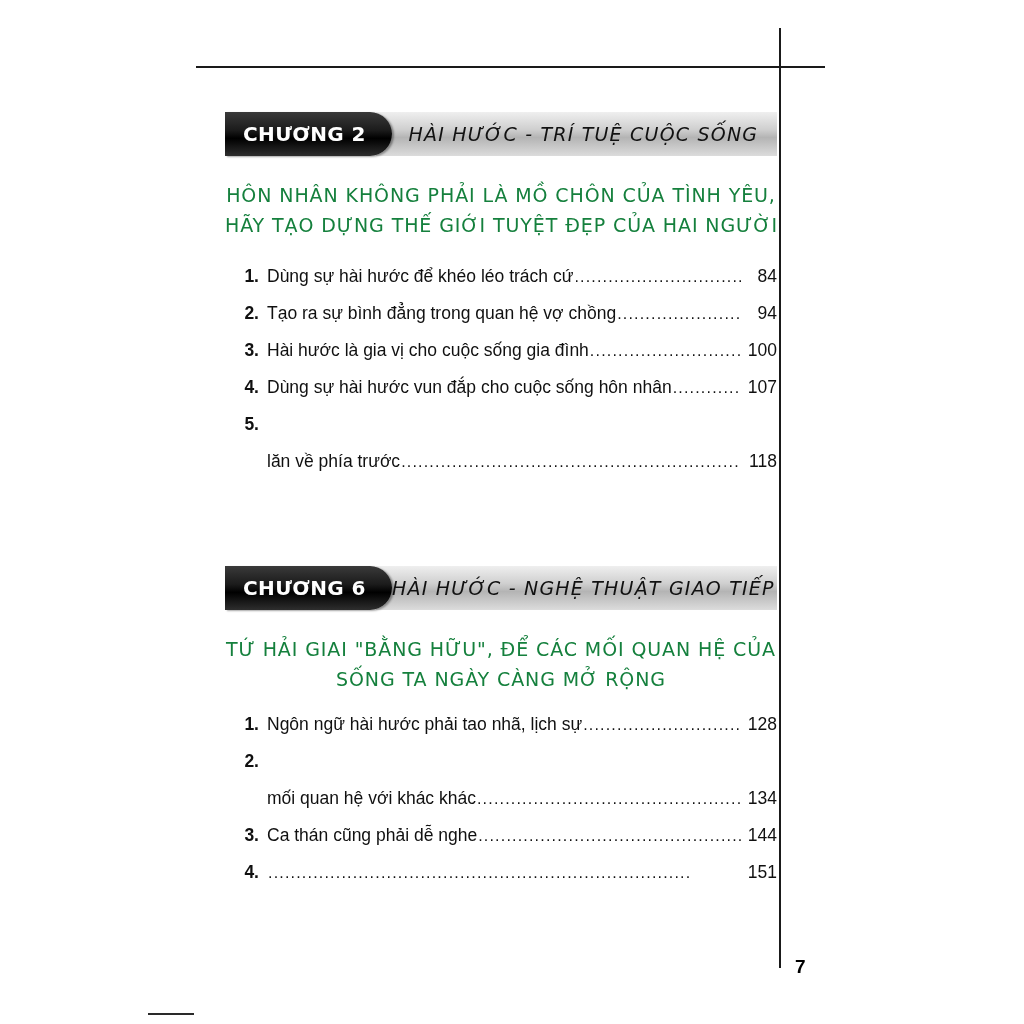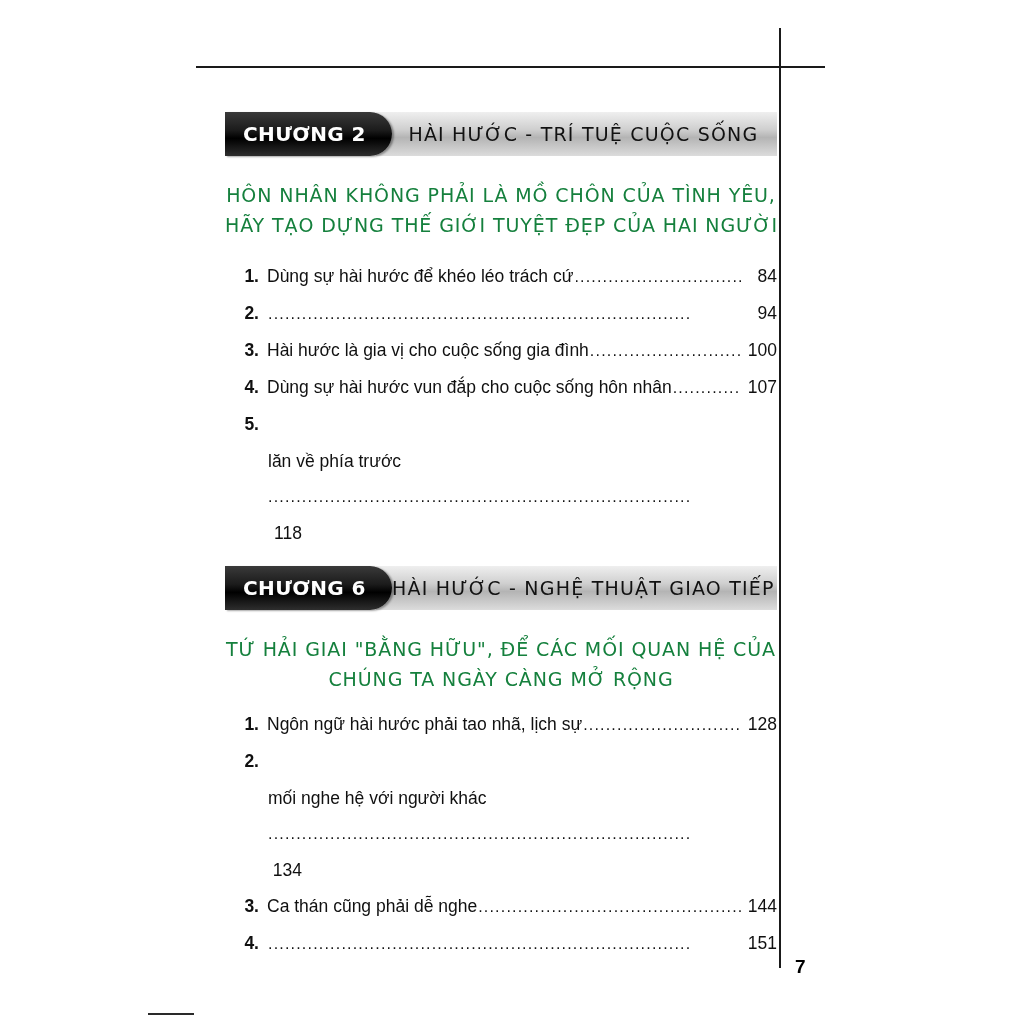--- a/index.html
+++ b/index.html
@@ -92,20 +92,21 @@
     flex: 1;
     margin-left: -16px;
     background: linear-gradient(180deg,#efefef 0%, #cfcfcf 40%, #b4b4b4 58%, #dcdcdc 100%);
     display: flex;
     align-items: center;
     justify-content: center;
     color: #111111;
     font-size: 19px;
     letter-spacing: 1.2px;
     font-family: "DejaVu Sans", sans-serif;
+    font-style: italic;
   }
   .chapter-title-bar span {
     transform: scaleY(1.05);
     display: inline-block;
     padding-left: 14px;
   }
 
   
   .section-heading {
     position: absolute;
@@ -156,21 +157,20 @@
     margin: 0 2px 0 1px;
     font-size: 16px;
   }
   .toc-page {
     flex: none;
     text-align: right;
     min-width: 34px;
   }
   .toc-entry.continuation {
     padding-left: 42px;
-    flex-direction: column;
   }
   .toc-entry.no-dots .toc-dots {
     visibility: hidden;
   }
 
   
   .folio {
     position: absolute;
     left: 770px;
     top: 956px;
@@ -206,20 +206,21 @@
 
   <div class="toc-list" style="top:258px;">
     <div class="toc-entry">
       <span class="toc-num">1.</span>
       <span class="toc-text">Dùng sự hài hước để khéo léo trách cứ</span>
       <span class="toc-dots">...........................................................................</span>
       <span class="toc-page">84</span>
     </div>
     <div class="toc-entry">
       <span class="toc-num">2.</span>
+      <span class="toc-text">Tạo ra sự bình đẳng trong quan hệ vợ chồng</span>
       <span class="toc-dots">...........................................................................</span>
       <span class="toc-page">94</span>
     </div>
     <div class="toc-entry">
       <span class="toc-num">3.</span>
       <span class="toc-text">Hài hước là gia vị cho cuộc sống gia đình</span>
       <span class="toc-dots">...........................................................................</span>
       <span class="toc-page">100</span>
     </div>
     <div class="toc-entry">
@@ -242,37 +243,37 @@
 
   <div class="chapter-banner" style="top:566px;">
     <div class="chapter-tag">CHƯƠNG 6</div>
     <div class="chapter-title-bar">
       <span>HÀI HƯỚC - NGHỆ THUẬT GIAO TIẾP</span>
     </div>
   </div>
 
   <div class="section-heading" style="top:634px;">
     <span class="line">TỨ HẢI GIAI "BẰNG HỮU", ĐỂ CÁC MỐI QUAN HỆ CỦA</span>
-    <span class="line">CHÚNG TA NGÀY CÀNG MỞ RỘNG</span>
+    <span class="line">SỐNG TA NGÀY CÀNG MỞ RỘNG</span>
   </div>
 
   <div class="toc-list" style="top:706px;">
     <div class="toc-entry">
       <span class="toc-num">1.</span>
       <span class="toc-text">Ngôn ngữ hài hước phải tao nhã, lịch sự</span>
       <span class="toc-dots">...........................................................................</span>
       <span class="toc-page">128</span>
     </div>
     <div class="toc-entry no-dots">
       <span class="toc-num">2.</span>
       <span class="toc-dots">.....</span>
       <span class="toc-page"></span>
     </div>
     <div class="toc-entry continuation">
-      <span class="toc-text">mối nghe hệ với người khác</span>
+      <span class="toc-text">mối quan hệ với khác khác</span>
       <span class="toc-dots">...........................................................................</span>
       <span class="toc-page">134</span>
     </div>
     <div class="toc-entry">
       <span class="toc-num">3.</span>
       <span class="toc-text">Ca thán cũng phải dễ nghe</span>
       <span class="toc-dots">...........................................................................</span>
       <span class="toc-page">144</span>
     </div>
     <div class="toc-entry">

